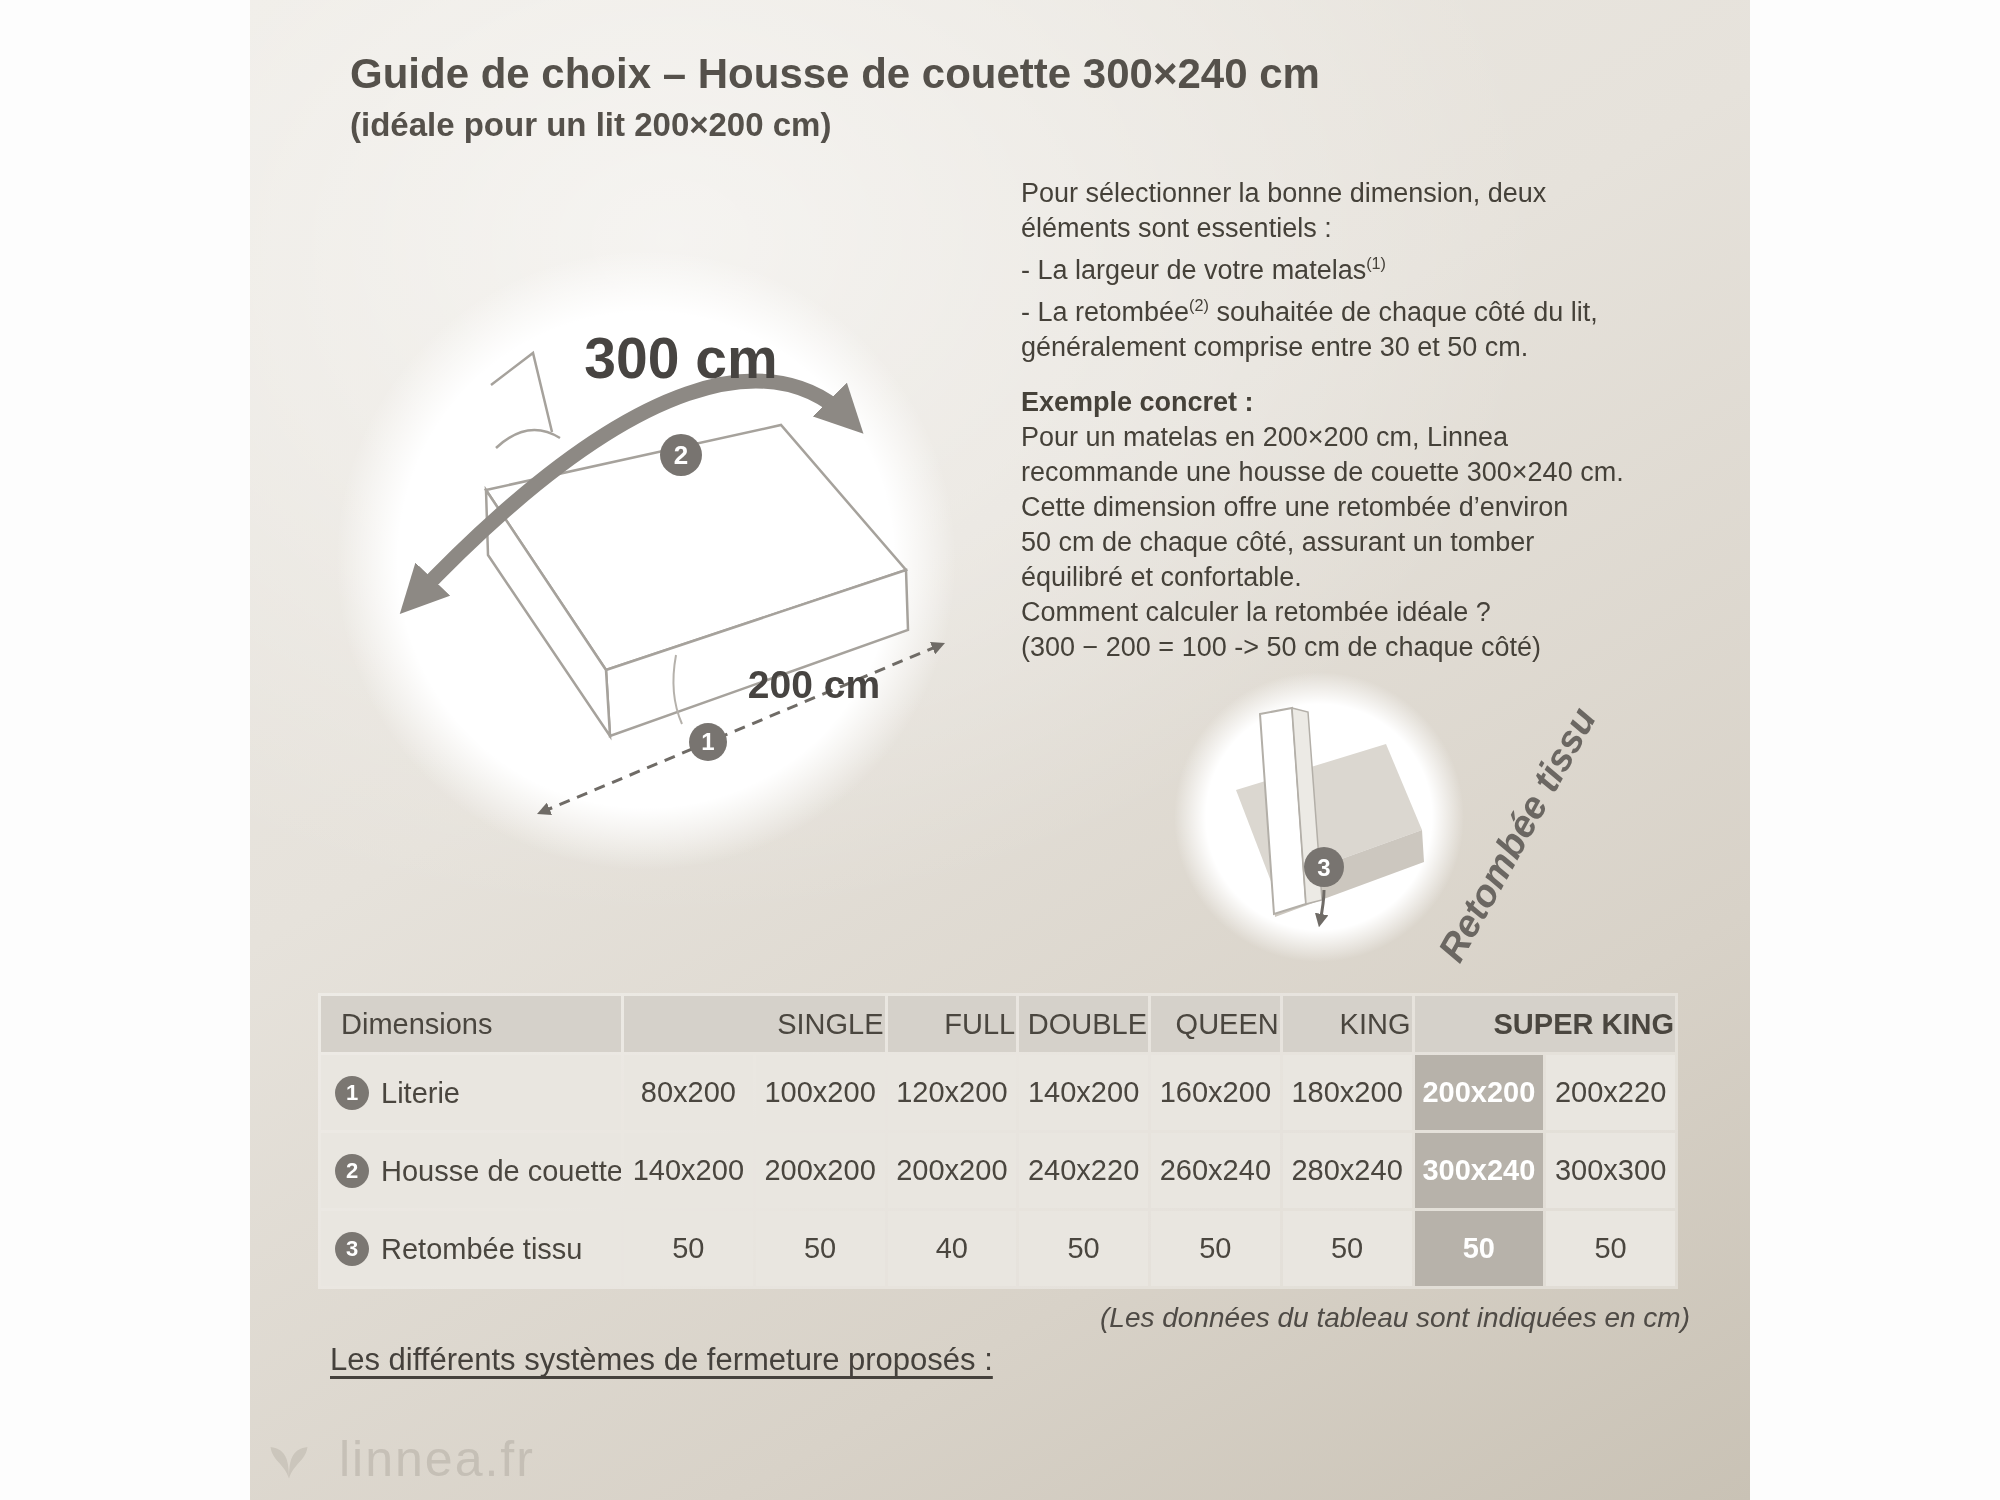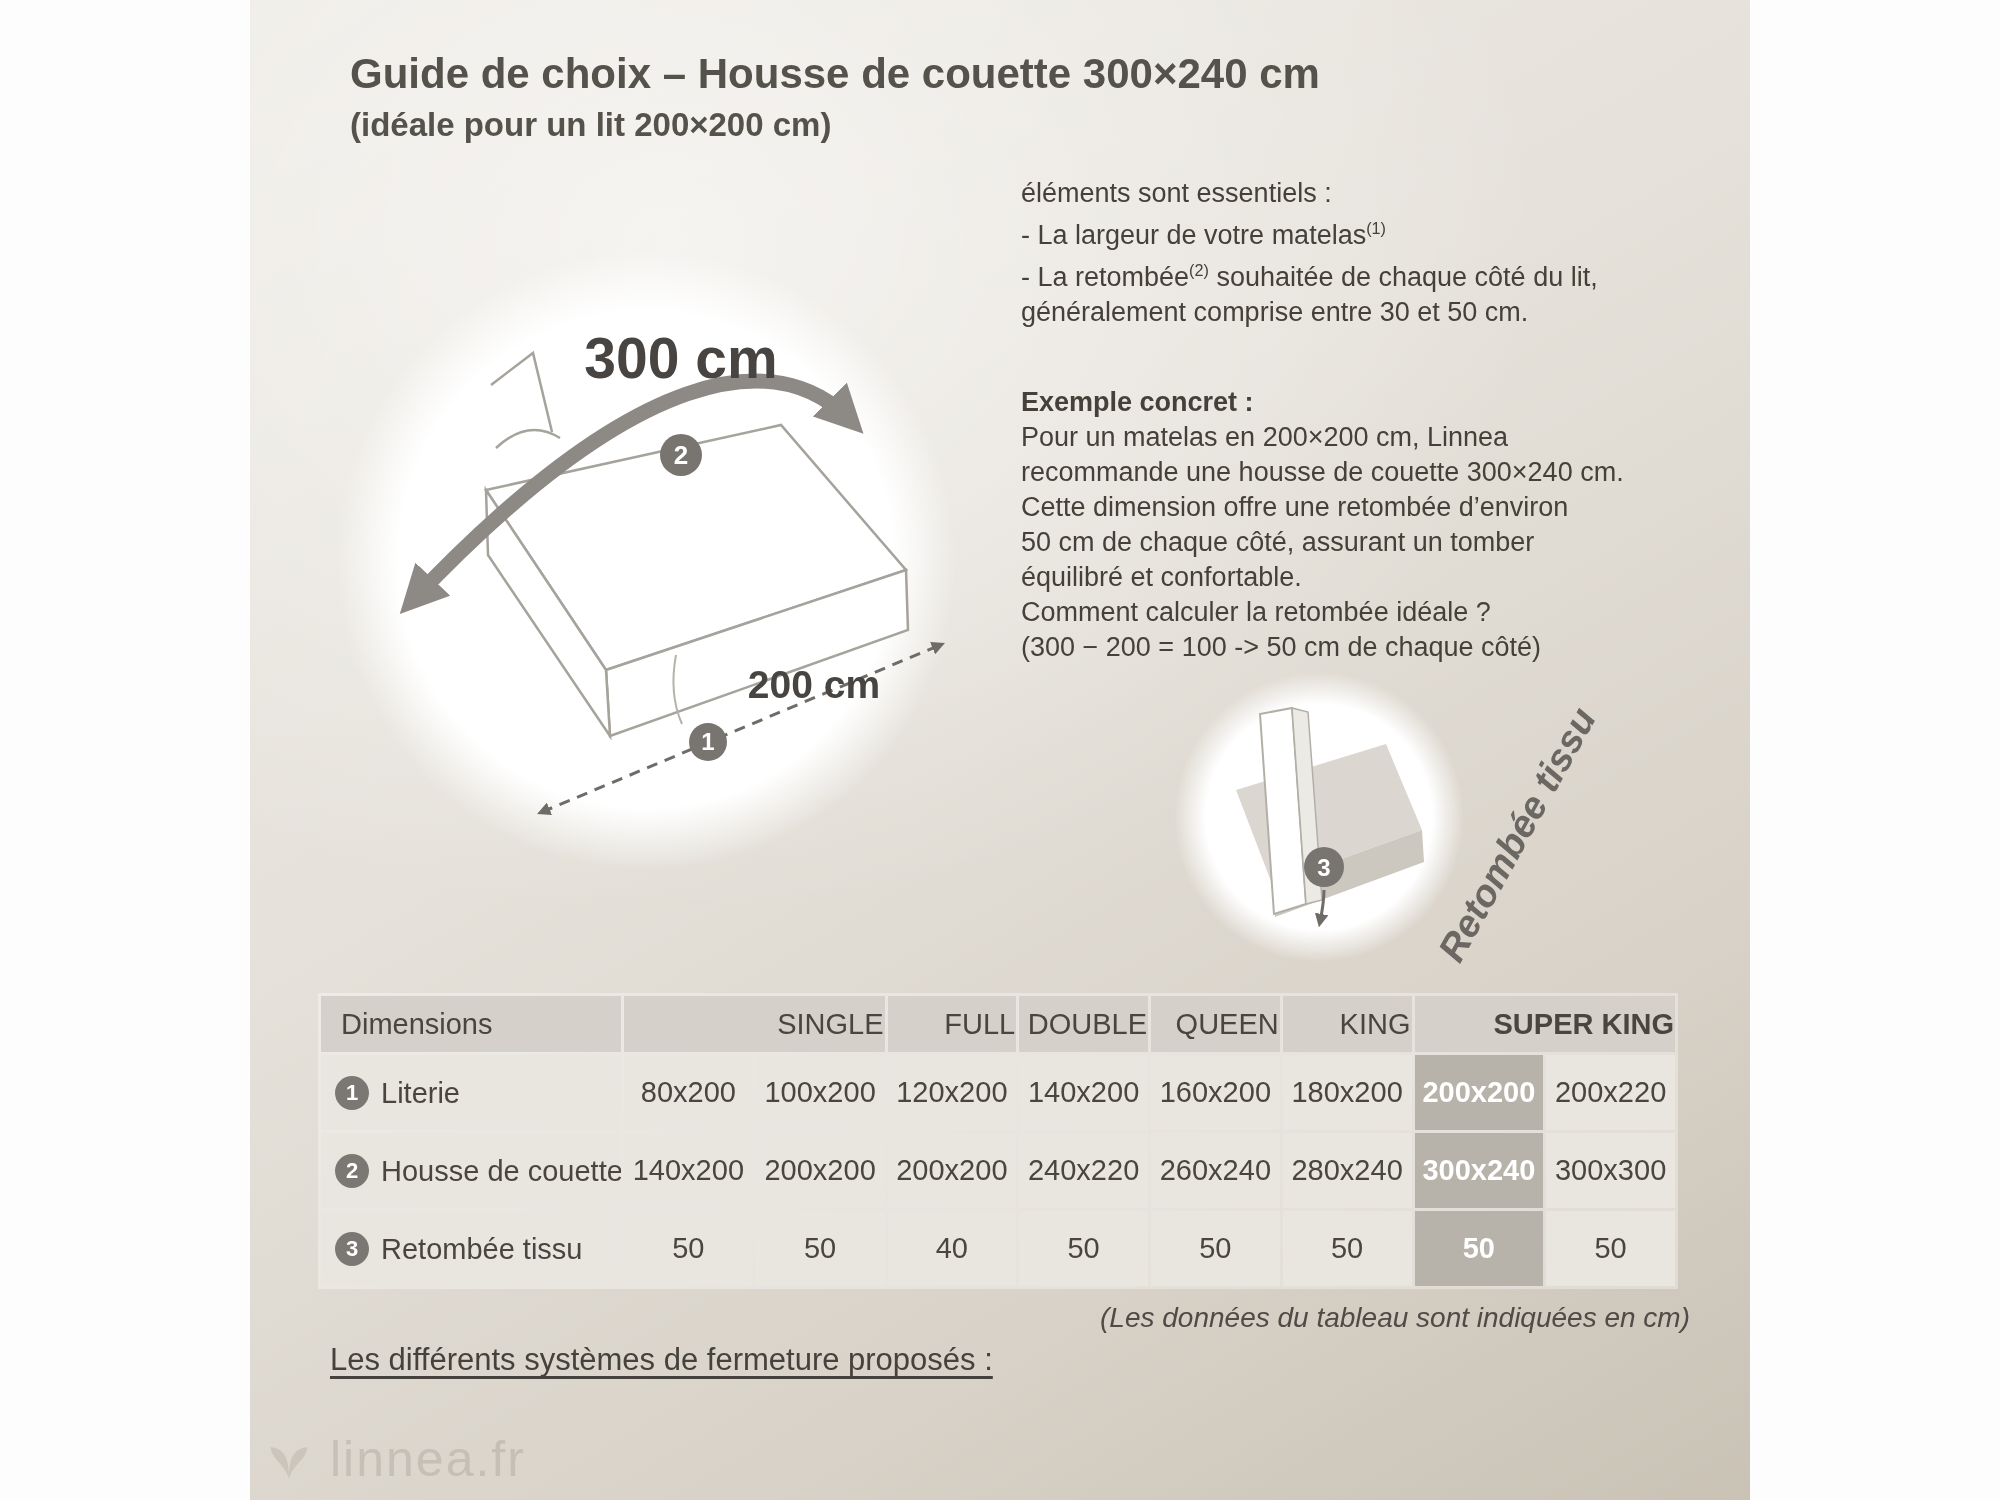--- a/index.html
+++ b/index.html
@@ -43,21 +43,21 @@
   .badge{display:inline-block;width:34px;height:34px;border-radius:50%;background:#7b7772;color:#fff;
     font-size:22px;font-weight:bold;text-align:center;line-height:34px;margin-right:12px;vertical-align:middle;}
   .label-text{vertical-align:middle;}
 
   .table-note{position:absolute;left:80px;top:1302px;width:1360px;text-align:right;
     font-size:28px;font-style:italic;color:#4f4b46;}
   .closures-heading{position:absolute;left:80px;top:1342px;font-size:31px;color:#45413c;
     text-decoration:underline;text-underline-offset:6px;}
   .closures-items{position:absolute;left:80px;top:1392px;font-size:29px;color:#45413c;white-space:nowrap;}
 
-  .watermark{position:absolute;left:15px;top:1430px;display:flex;align-items:center;gap:17px;opacity:0.75;}
+  .watermark{position:absolute;left:15px;top:1430px;display:flex;align-items:center;gap:26px;opacity:0.75;}
   .watermark-text{font-size:50px;color:rgba(174,168,158,0.65);letter-spacing:2px;}
 </style>
 </head>
 <body>
 
 <div class="canvas">
   <div class="margin-bar margin-left"></div>
   <div class="margin-bar margin-right"></div>
 
   <div class="content">
@@ -96,20 +96,21 @@
           <text x="345" y="214" text-anchor="middle" font-size="26" font-weight="bold" fill="#ffffff">2</text>
         </g>
         <g>
           <circle cx="372" cy="492" r="19" fill="#787470"></circle>
           <text x="372" y="500" text-anchor="middle" font-size="24" font-weight="bold" fill="#ffffff">1</text>
         </g>
       </svg>
     </div>
 
     <div class="text-block" style="left:771px;top:176px;">
+      <div class="textline">Pour sélectionner la bonne dimension, deux</div>
       <div class="textline">éléments sont essentiels :</div>
       <div class="textline"><span>- La largeur de votre matelas</span><sup>(1)</sup></div>
       <div class="textline"><span>- La retombée</span><sup>(2)</sup><span> souhaitée de chaque côté du lit,</span></div>
       <div class="textline">généralement comprise entre 30 et 50 cm.</div>
     </div>
 
     <div class="text-block" style="left:771px;top:385px;">
       <div class="textline block-heading">Exemple concret :</div>
       <div class="textline">Pour un matelas en 200×200 cm, Linnea</div>
       <div class="textline">recommande une housse de couette 300×240 cm.</div>

